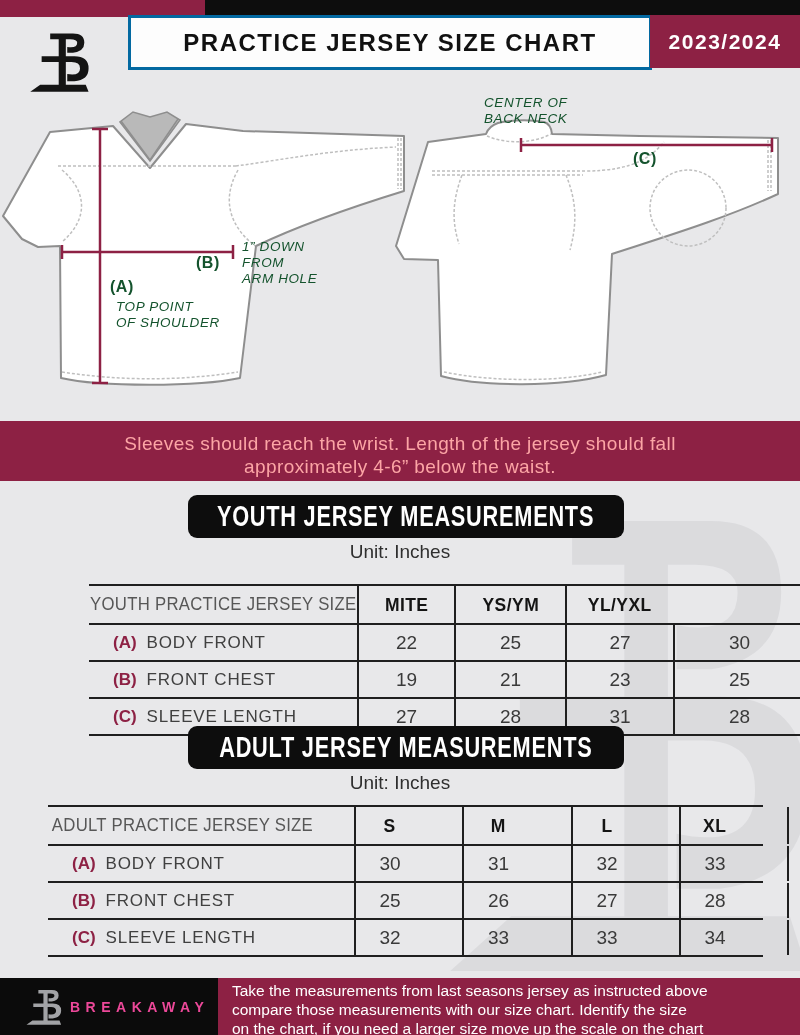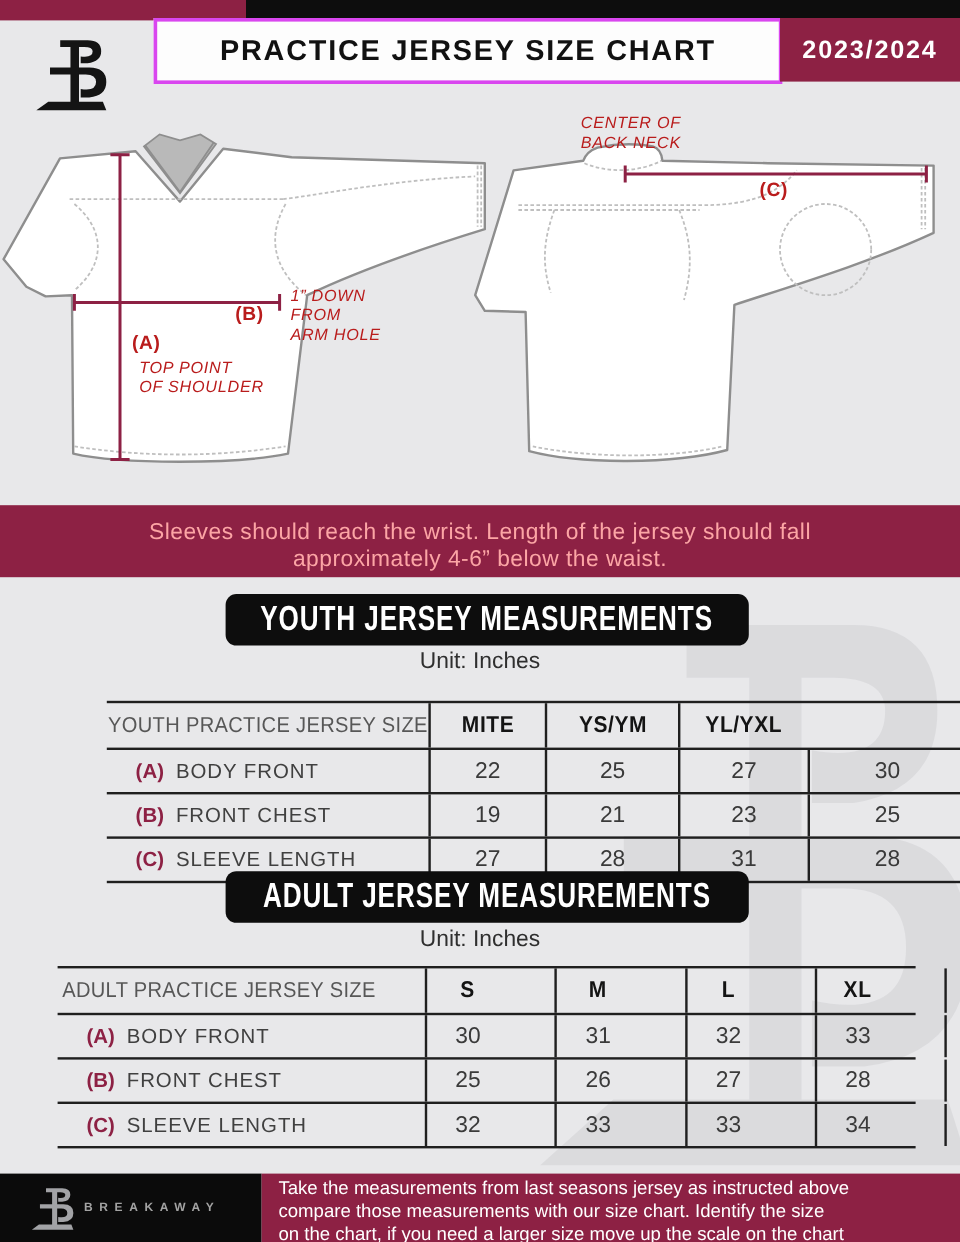--- a/index.html
+++ b/index.html
@@ -4,30 +4,30 @@
 <style>
   html,body{margin:0;padding:0;background:#ffffff;}
   .page{position:relative;width:800px;height:1035px;background:#e8e8ea;overflow:hidden;
         font-family:"Liberation Sans",sans-serif;}
   .abs{position:absolute;}
 
   
   .strip-maroon{left:0;top:0;width:205px;height:17px;background:#8d2144;}
   .strip-black{left:205px;top:0;width:595px;height:17px;background:#0d0d0d;}
   .title-box{left:128px;top:15px;width:524px;height:55px;background:#fdfdfd;
-             border:3px solid #d946ef;box-sizing:border-box;display:flex;align-items:center;justify-content:center;}
+             border:3px solid #0369a1;box-sizing:border-box;display:flex;align-items:center;justify-content:center;}
   .title-box span{font-size:24px;font-weight:bold;color:#111;letter-spacing:1.5px;white-space:nowrap;}
   .year-box{left:650px;top:15px;width:150px;height:53px;background:#8d2144;
             display:flex;align-items:center;justify-content:center;}
   .year-box span{font-size:21px;font-weight:bold;color:#fff;letter-spacing:1.5px;}
   .logo{left:26px;top:27px;width:64px;height:70px;}
 
   
   .diagram{left:0;top:70px;width:800px;height:352px;}
-  .note-maroon{position:absolute;color:#b91c1c;}
+  .note-maroon{position:absolute;color:#14532d;}
   .cap-italic{font-style:italic;font-size:13.5px;line-height:16px;letter-spacing:0.6px;white-space:nowrap;}
   .cap-bold{font-weight:bold;font-size:16px;letter-spacing:0.5px;}
 
   
   .notice{left:0;top:421px;width:800px;height:60px;background:#8d2144;color:#fca5a5;
           text-align:center;font-size:19px;line-height:23px;letter-spacing:0.4px;padding-top:11px;box-sizing:border-box;}
   .notice div{white-space:nowrap;}
 
   
   .banner{left:188px;width:436px;height:43px;background:#0d0d0d;border-radius:9px;
@@ -52,21 +52,21 @@
   .rkey{color:#8d2144;font-weight:bold;font-size:17px;margin-right:10px;}
   .rlbl{font-size:17px;color:#404040;letter-spacing:0.8px;}
   .rval{font-size:19px;color:#3a3a3a;}
 
   
   .watermark{left:424px;top:488px;width:392px;height:505px;opacity:0.07;pointer-events:none;}
 
   
   .footer-black{left:0;top:978px;width:218px;height:57px;background:#0b0b0b;display:flex;align-items:center;}
   .footer-logo{width:38px;height:44px;margin-left:24px;}
-  .brand{color:#a3a3a3;font-size:10px;font-weight:bold;letter-spacing:5.5px;margin-left:8px;white-space:nowrap;}
+  .brand{color:#ec4899;font-size:14px;font-weight:bold;letter-spacing:5.5px;margin-left:8px;white-space:nowrap;}
   .footer-note{left:218px;top:978px;width:582px;height:57px;background:#8d2144;color:#fff;
                font-size:15.5px;line-height:19px;padding:3px 0 0 14px;box-sizing:border-box;}
   .footer-note div{white-space:nowrap;}
 </style>
 </head>
 <body>
 
 <div class="page">
 
   <svg class="abs watermark" viewBox="0 0 90 92" preserveAspectRatio="none">

